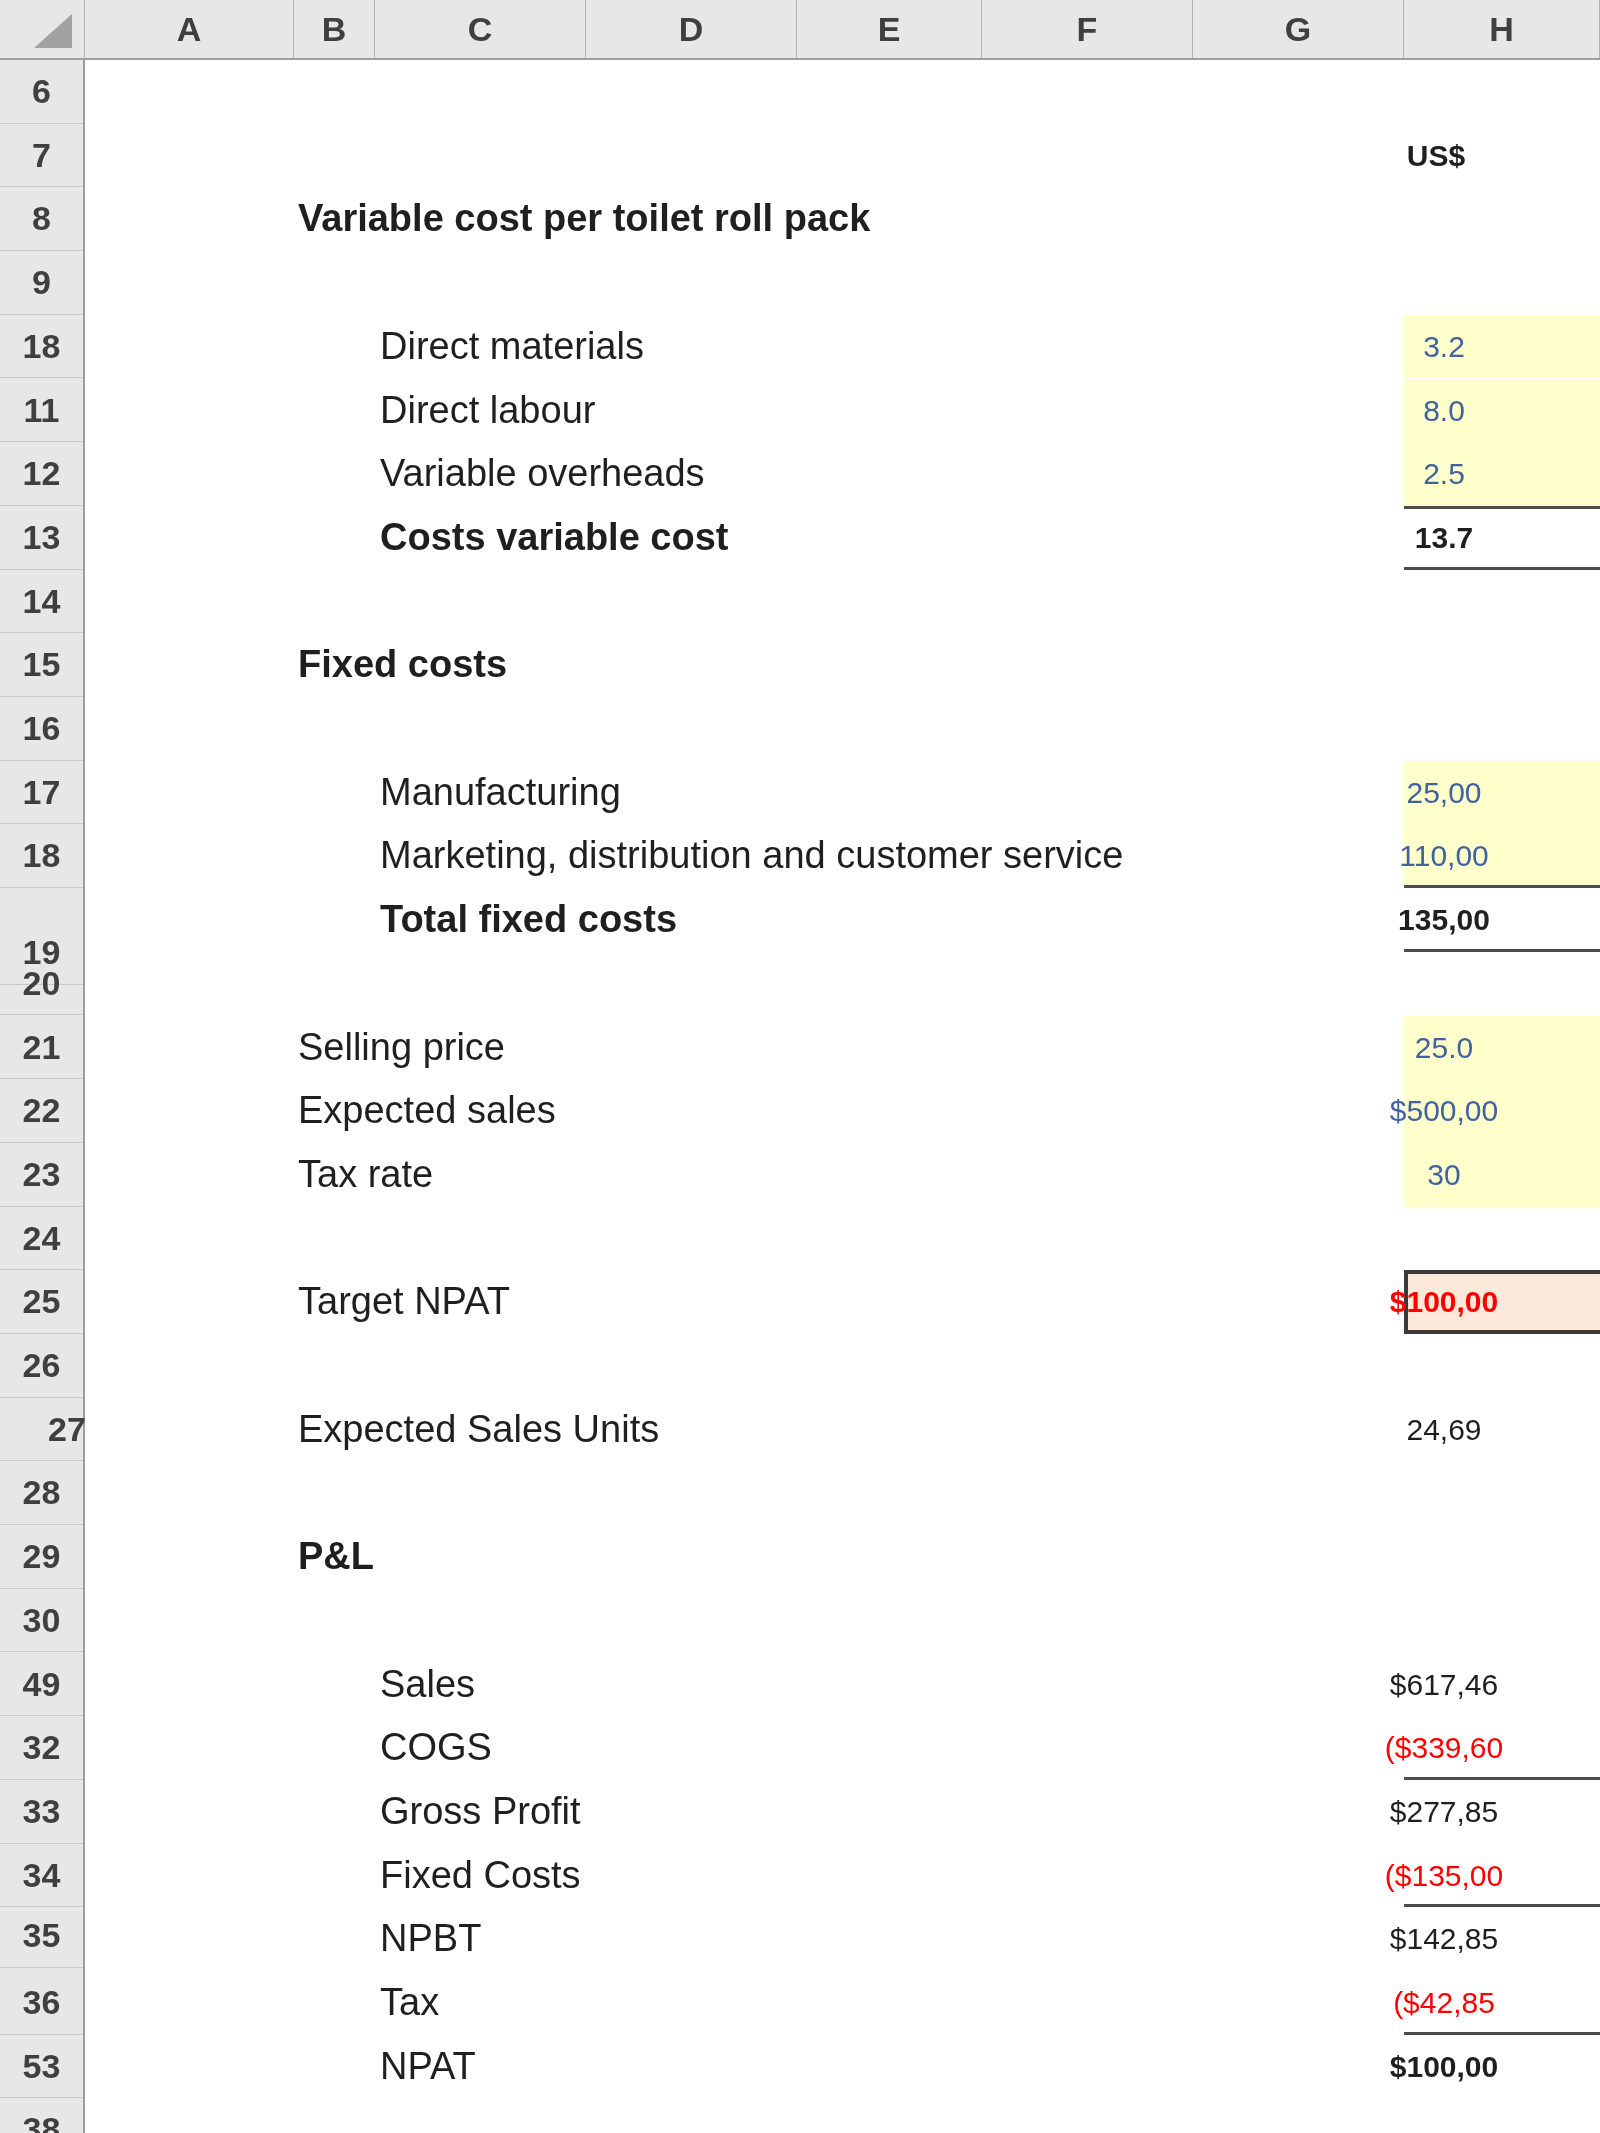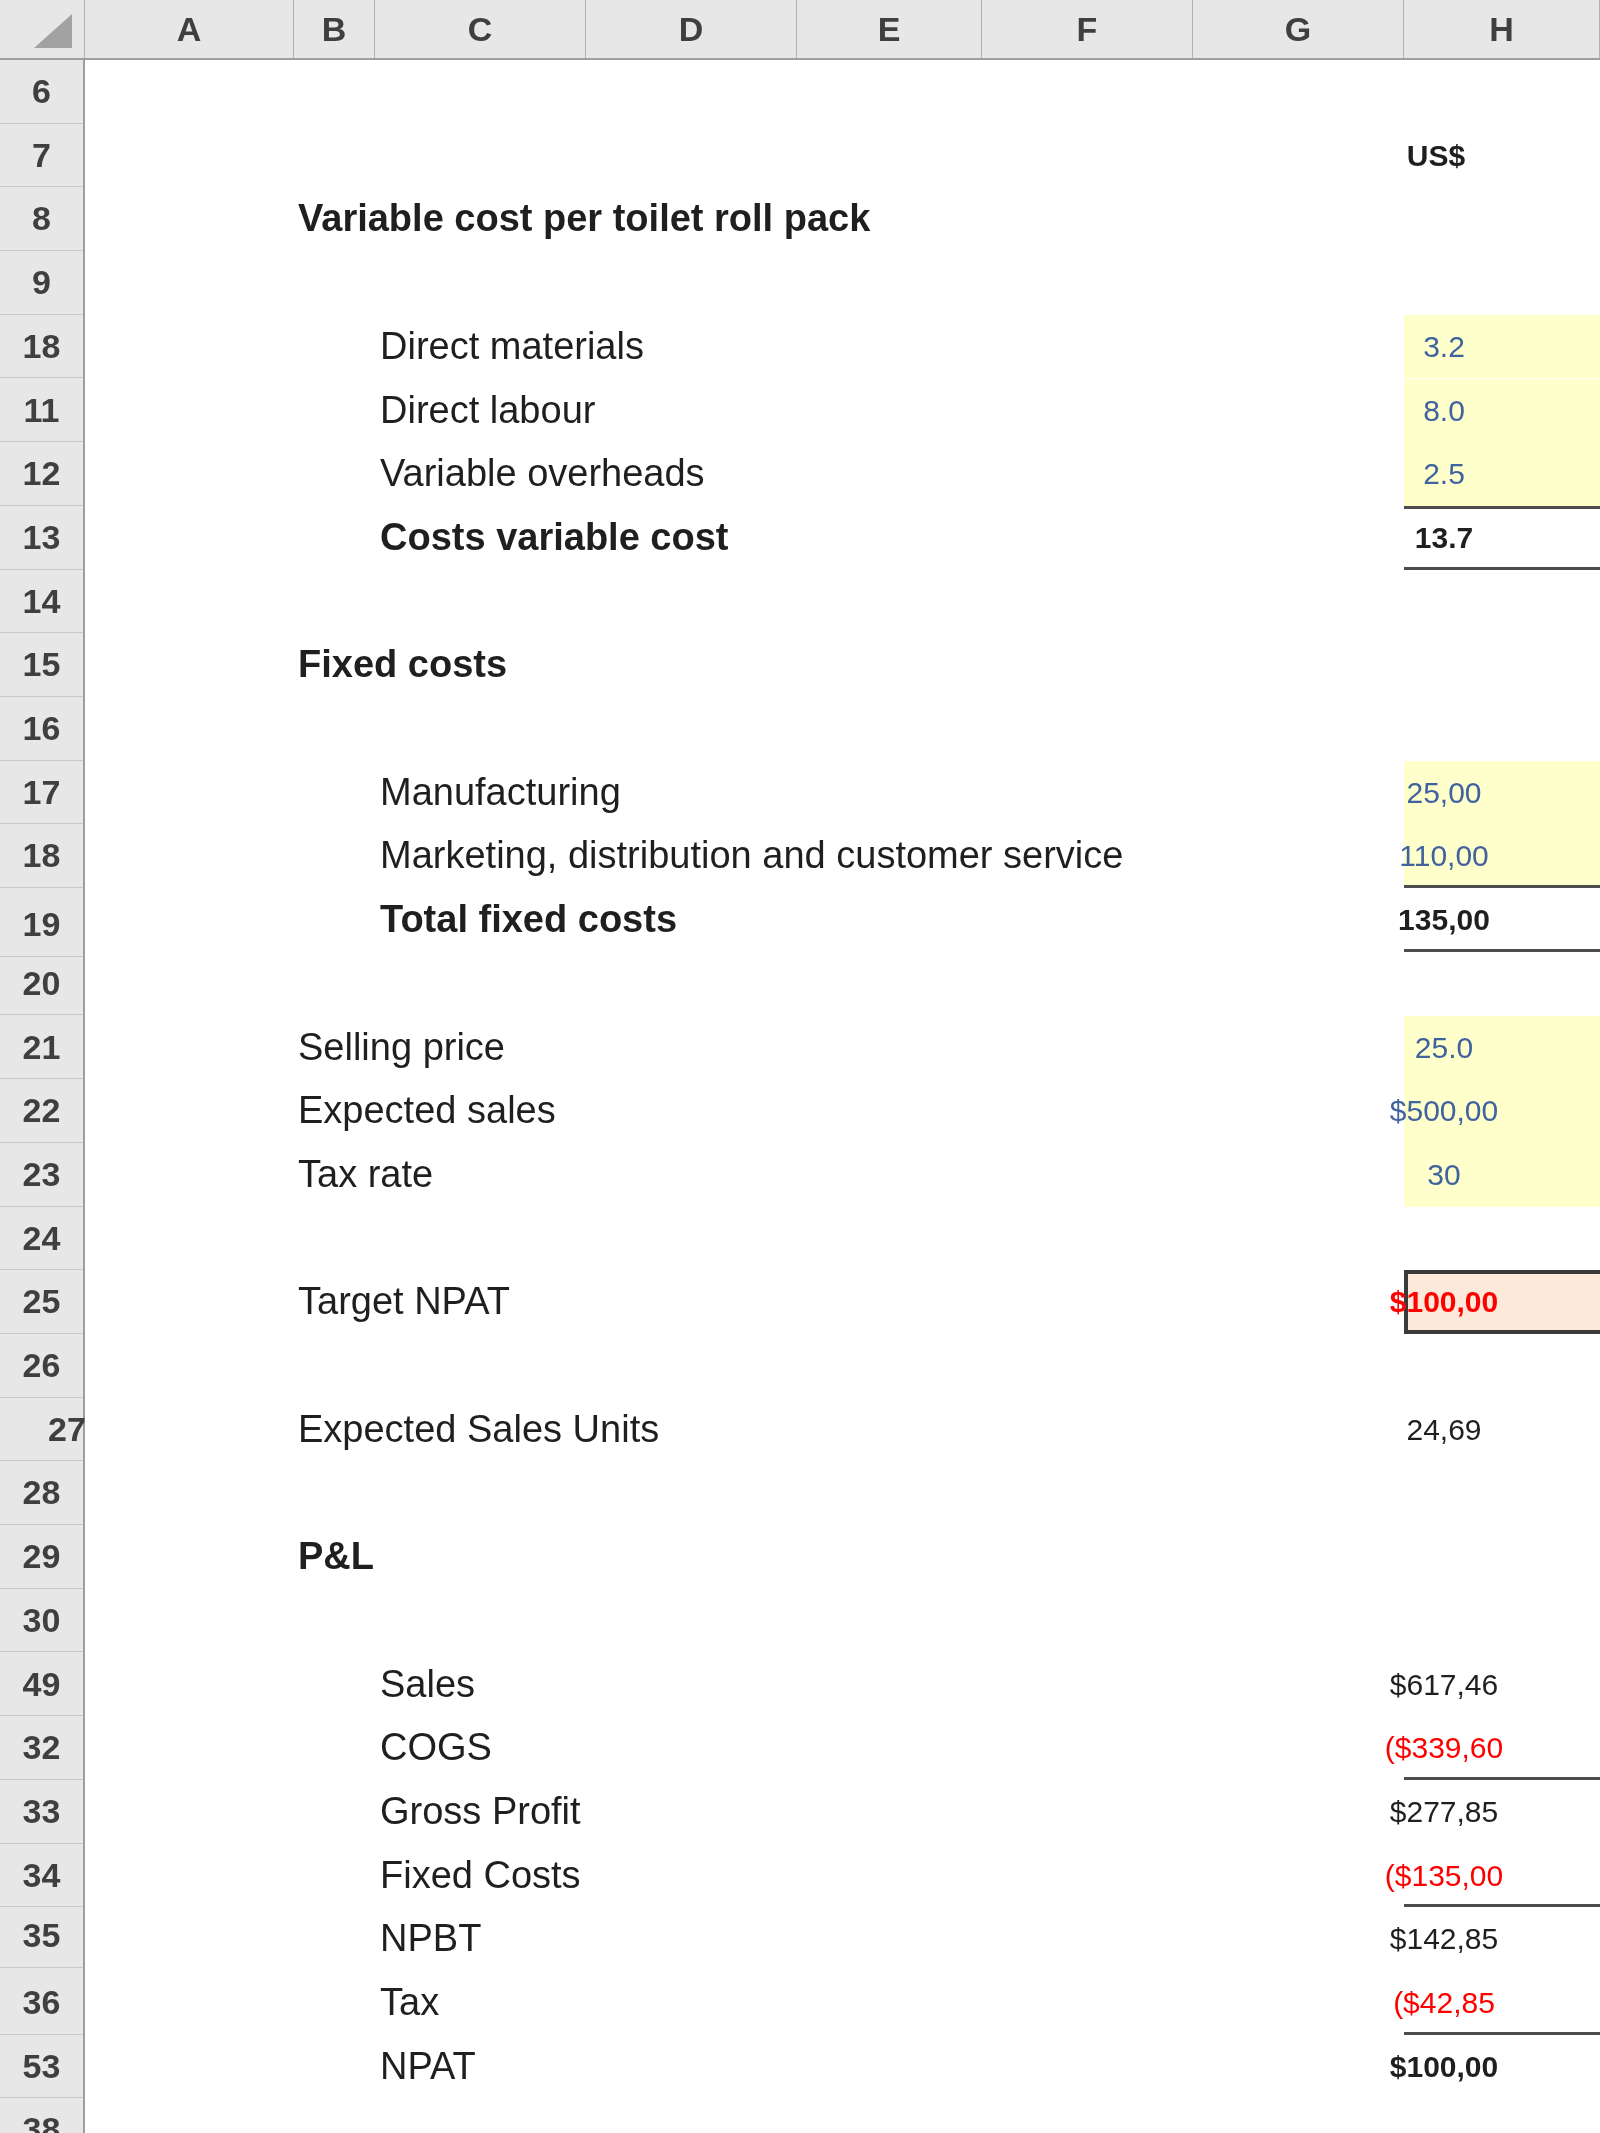--- a/index.html
+++ b/index.html
@@ -79,21 +79,21 @@
       <div class="rownum" style="top: 191.1px; height: 63.7px; line-height: 63.7px;">9</div>
       <div class="rownum" style="top: 254.8px; height: 63.7px; line-height: 63.7px;">18</div>
       <div class="rownum" style="top: 318.5px; height: 63.7px; line-height: 63.7px;">11</div>
       <div class="rownum" style="top: 382.2px; height: 63.7px; line-height: 63.7px;">12</div>
       <div class="rownum" style="top: 445.9px; height: 63.7px; line-height: 63.7px;">13</div>
       <div class="rownum" style="top: 509.6px; height: 63.7px; line-height: 63.7px;">14</div>
       <div class="rownum" style="top: 573.3px; height: 63.7px; line-height: 63.7px;">15</div>
       <div class="rownum" style="top: 637px; height: 63.7px; line-height: 63.7px;">16</div>
       <div class="rownum" style="top: 700.7px; height: 63.7px; line-height: 63.7px;">17</div>
       <div class="rownum" style="top: 764.4px; height: 63.7px; line-height: 63.7px;">18</div>
-      <div class="rownum" style="top: 833px; height: 63.7px; line-height: 63.7px;">19</div>
+      <div class="rownum" style="top: 861px; height: 63.7px; line-height: 63.7px;">19</div>
       <div class="rownum" style="top: 891.8px; height: 63.7px; line-height: 63.7px;">20</div>
       <div class="rownum" style="top: 955.5px; height: 63.7px; line-height: 63.7px;">21</div>
       <div class="rownum" style="top: 1019.2px; height: 63.7px; line-height: 63.7px;">22</div>
       <div class="rownum" style="top: 1082.9px; height: 63.7px; line-height: 63.7px;">23</div>
       <div class="rownum" style="top: 1146.6px; height: 63.7px; line-height: 63.7px;">24</div>
       <div class="rownum" style="top: 1210.3px; height: 63.7px; line-height: 63.7px;">25</div>
       <div class="rownum" style="top: 1274px; height: 63.7px; line-height: 63.7px;">26</div>
       <div class="rownum" style="top: 1337.7px; height: 63.7px; line-height: 63.7px; padding-left: 48px;">27</div>
       <div class="rownum" style="top: 1401.4px; height: 63.7px; line-height: 63.7px;">28</div>
       <div class="rownum" style="top: 1465.1px; height: 63.7px; line-height: 63.7px;">29</div>

